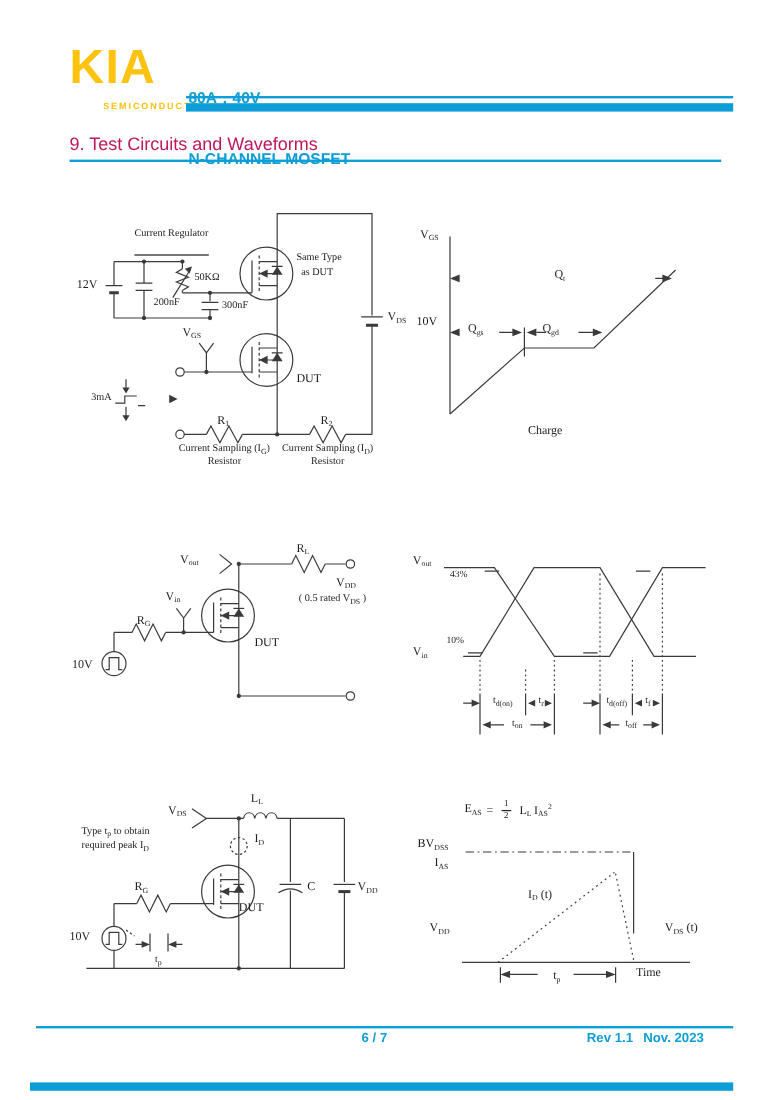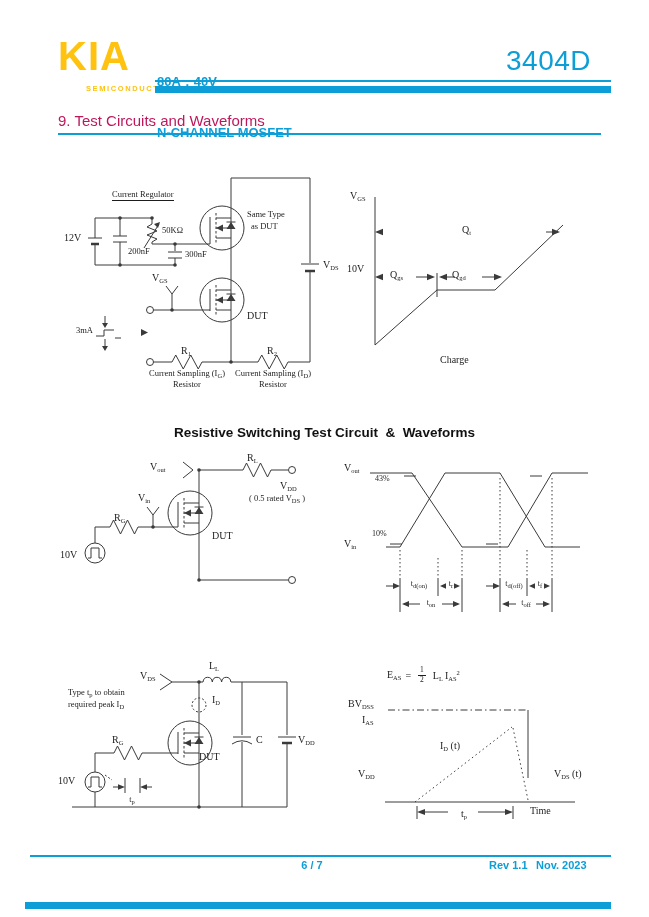--- a/index.html
+++ b/index.html
@@ -16,41 +16,40 @@
   .fig-title{position:absolute;left:0;width:100%;text-align:center;
              font-size:13.5px;font-weight:bold;color:#111;white-space:pre;}
   
   .lb{position:absolute;font-family:"Liberation Serif",serif;font-size:10px;color:#1d1d1d;
       white-space:nowrap;line-height:1.1;}
   .lb sub{font-size:6.5px;vertical-align:-2px;}
   .lb sup{font-size:6.5px;vertical-align:4px;}
   .lbc{transform:translateX(-50%);}
   .sm{font-size:8.5px;}
   .xs{font-size:8px;}
-  .und{border-bottom:1px solid #1d1d1d;padding-bottom:1px;}
+  .und{border-bottom:1px solid #1d1d1d;padding-bottom:13px;}
   svg{position:absolute;left:0;top:0;}
   .frac{display:inline-flex;flex-direction:column;align-items:center;font-size:7.5px;line-height:1.15;margin:0 3px;}
   .frac .num{border-bottom:1px solid #1d1d1d;padding:0 2px;}
   .formula{display:flex;align-items:center;gap:4px;}
   .footer-text{font-size:11px;font-weight:bold;}
 </style>
 </head>
 <body>
 
 <div id="page">
 
   <div class="abs" style="left:58px;top:36px;color:#ffc20e;">
     <div class="logo">KIA</div>
   </div>
   <div class="abs logo-sub" style="left:58px;top:84px;color:#ffc20e;padding-left:28px;">SEMICONDUCTORS</div>
   <div class="abs spec" style="left:157px;top:39px;color:#0d9ed7;">
     <div>80A，40V</div>
     <div>N-CHANNEL MOSFET</div>
   </div>
-  <div class="abs part" style="left:506px;top:45px;color:#0d9ed7;">3404D</div>
   <div class="rule" style="left:155px;top:80px;width:473px;height:1.5px;background:#0d9ed7;"></div>
   <div class="rule" style="left:155px;top:86px;width:473px;height:7px;background:#0d9ed7;"></div>
 
   <div class="abs sect-title" style="left:58px;top:112px;color:#be185d;">9. Test Circuits and Waveforms</div>
   <div class="rule" style="left:58px;top:133px;width:543px;height:1.5px;background:#0d9ed7;"></div>
 
   <div class="abs" style="left:0;top:140px;width:649px;height:258px;">
 
     <svg width="649" height="258" viewBox="0 0 649 258">
       <g stroke="#3a3a3a" stroke-width="1" fill="none">
@@ -150,21 +149,20 @@
 
     <span class="lb" style="left:350px;top:50px;"><span>V</span><sub>GS</sub></span>
     <span class="lb" style="left:347px;top:123px;">10V</span>
     <span class="lb" style="left:462px;top:84px;"><span>Q</span><sub>t</sub></span>
     <span class="lb" style="left:390px;top:129px;"><span>Q</span><sub>gs</sub></span>
     <span class="lb" style="left:452px;top:129px;"><span>Q</span><sub>gd</sub></span>
     <span class="lb" style="left:440px;top:214px;">Charge</span>
   </div>
 
   <div class="abs" style="left:0;top:418px;width:649px;height:212px;">
-    <div class="fig-title" style="top:7px;">Resistive Switching Test Circuit  &amp;  Waveforms</div>
 
     <svg width="649" height="212" viewBox="0 0 649 212">
       <g stroke="#3a3a3a" stroke-width="1" fill="none">
 
         <path d="M199,52 H243 M271,52 H288 M199,52 V73 M199,117 V162 M199,162 H288 M95,125 V109 M95,109 H110 M138,109 H178"></path>
         <polyline points="243,52 246.5,45 253.5,59 260.5,45 267.5,59 271,52"></polyline>
         <polyline points="110,109 113.5,102 120.5,116 127.5,102 134.5,116 138,109"></polyline>
         <circle cx="292" cy="52" r="3.5"></circle>
         <circle cx="292" cy="162" r="3.5"></circle>
         <circle cx="95" cy="135" r="10"></circle>

